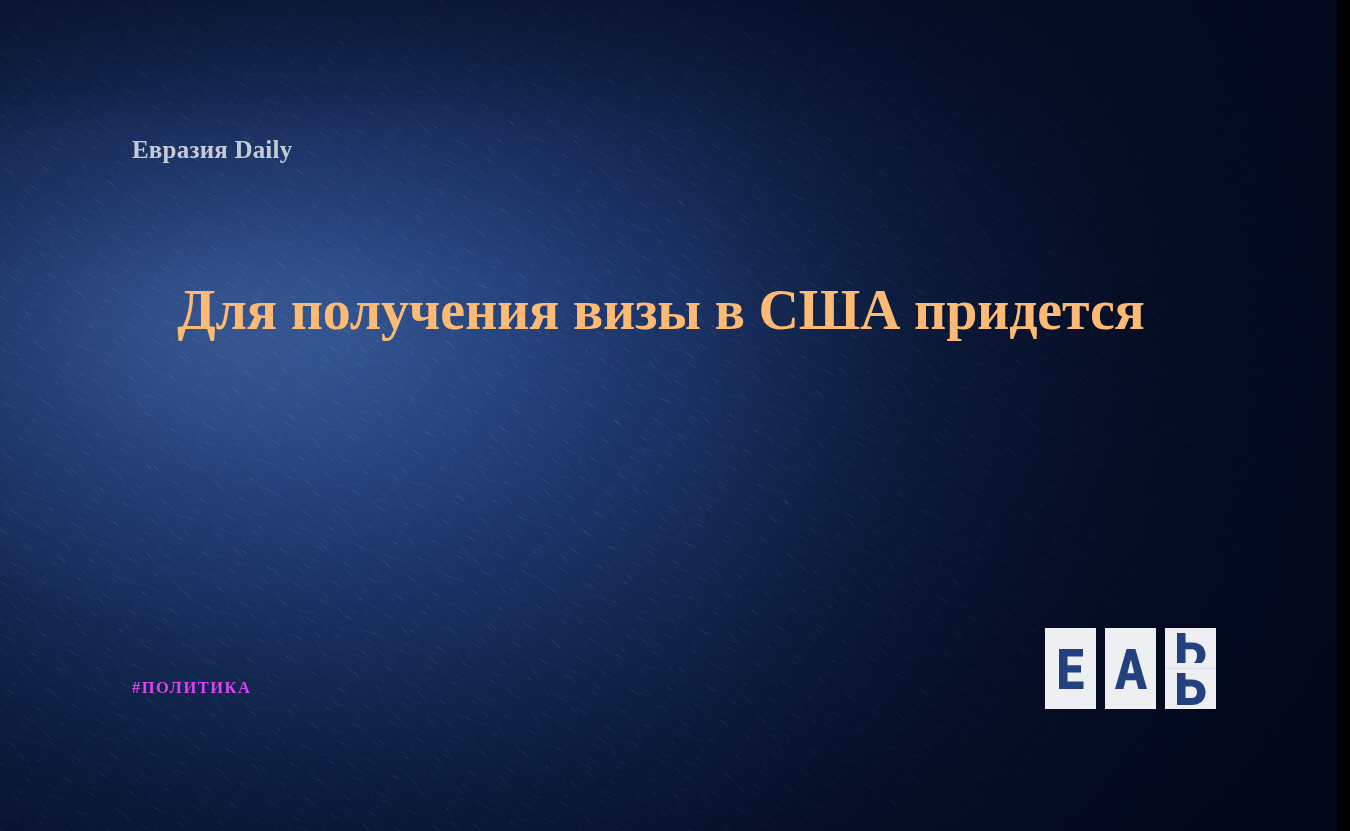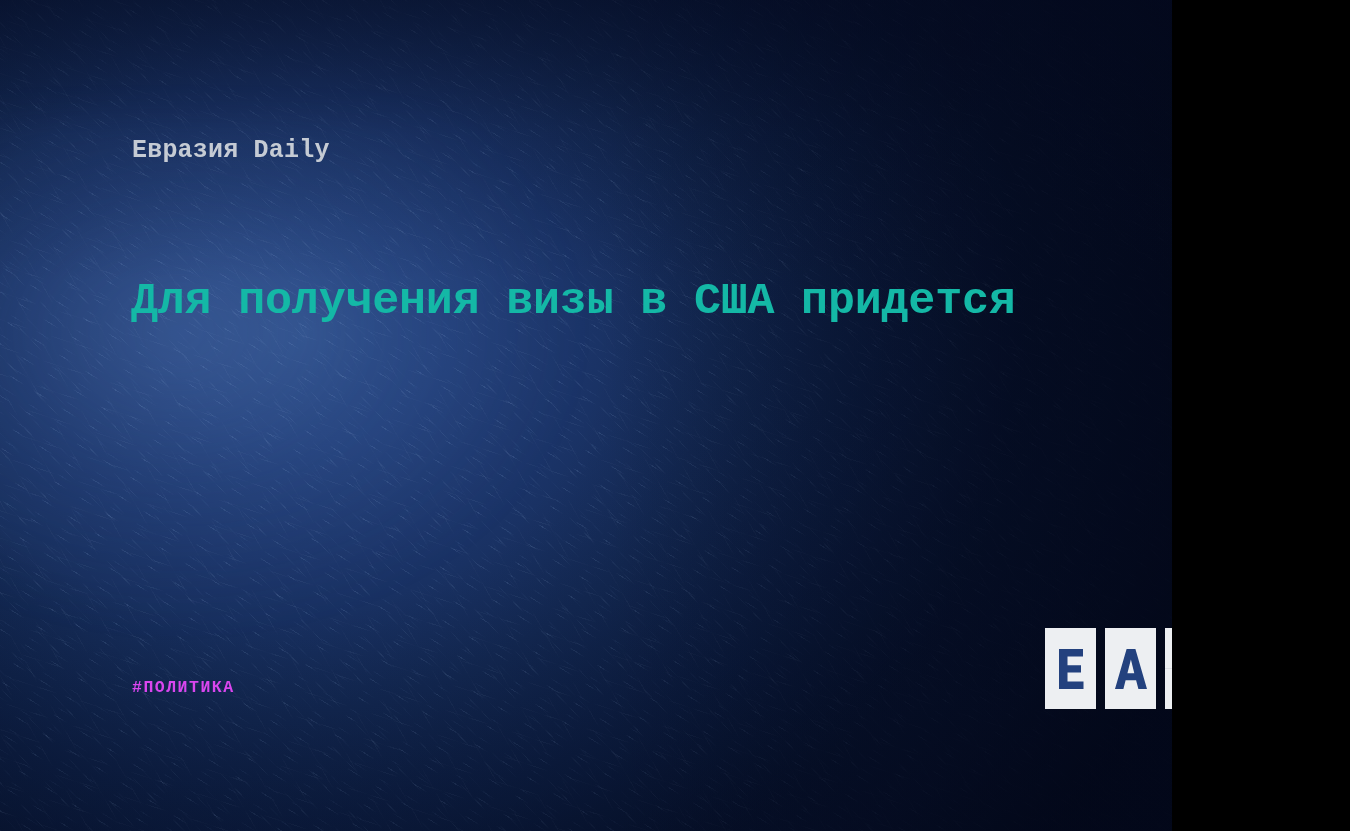--- a/index.html
+++ b/index.html
@@ -3,25 +3,25 @@
 <meta charset="utf-8">
 <style>
   html, body {
     margin: 0;
     padding: 0;
     background: #000;
   }
 
   #card {
     position: relative;
-    width: 1172px;
+    width: 1337px;
     height: 831px;
     overflow: hidden;
     background: #0b1a3f;
-    font-family: Liberation Mono, monospace;
+    font-family: Liberation Serif, serif;
     -webkit-font-smoothing: antialiased;
   }
 
   
   .bg-base {
     position: absolute;
     inset: 0;
     background:
       radial-gradient(ellipse 62% 74% at 26% 40%, #2a4a85 0%, #23407a 18%, #1b3468 38%, #142a55 58%, #0d1f44 78%, #081634 100%),
       #081634;
@@ -159,25 +159,26 @@
     color: #c5cbd4;
     letter-spacing: 0.2px;
     white-space: nowrap;
   }
 
   .headline {
     position: absolute;
     left: 131px;
     top: 268px;
     width: 1060px;
-    font-size: 45px;
+    font-size: 56px;
     font-weight: bold;
     line-height: 1.51;
-    color: #14b8a6;
+    color: #fdba74;
     letter-spacing: -0.2px;
+    text-align: center;
   }
   .headline .hl-line { display: block; white-space: nowrap; }
 
   .hashtag {
     position: absolute;
     left: 132px;
     top: 678px;
     font-size: 16.5px;
     font-weight: bold;
     color: #d946ef;

